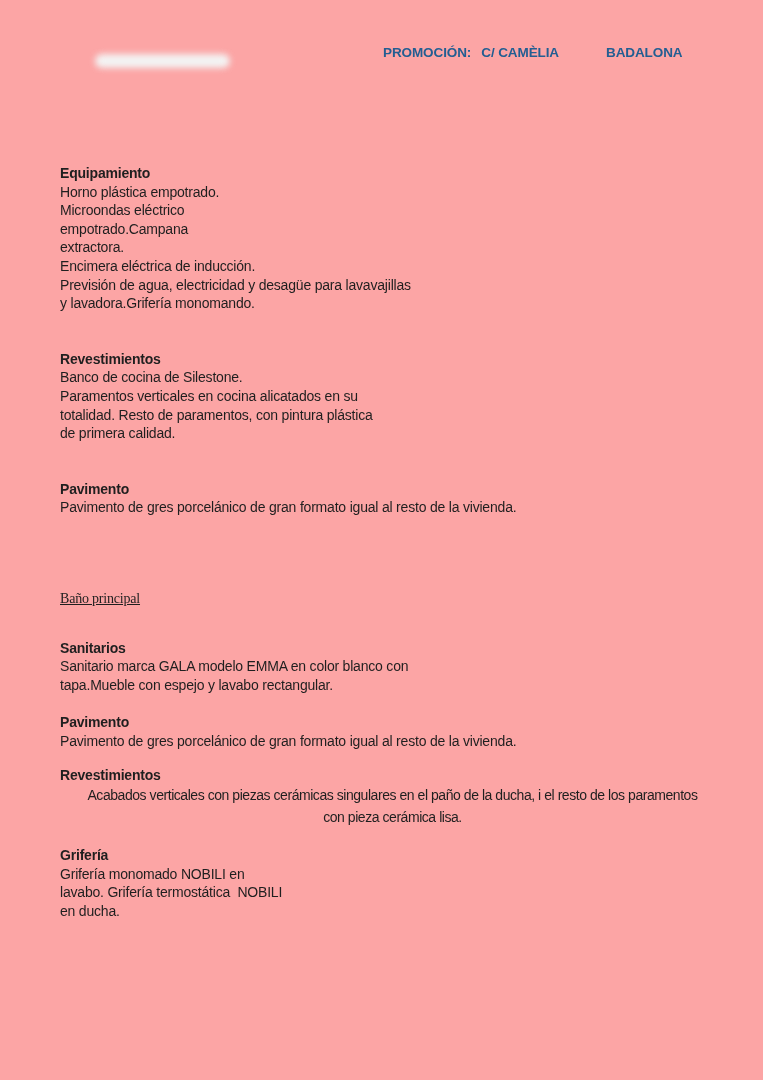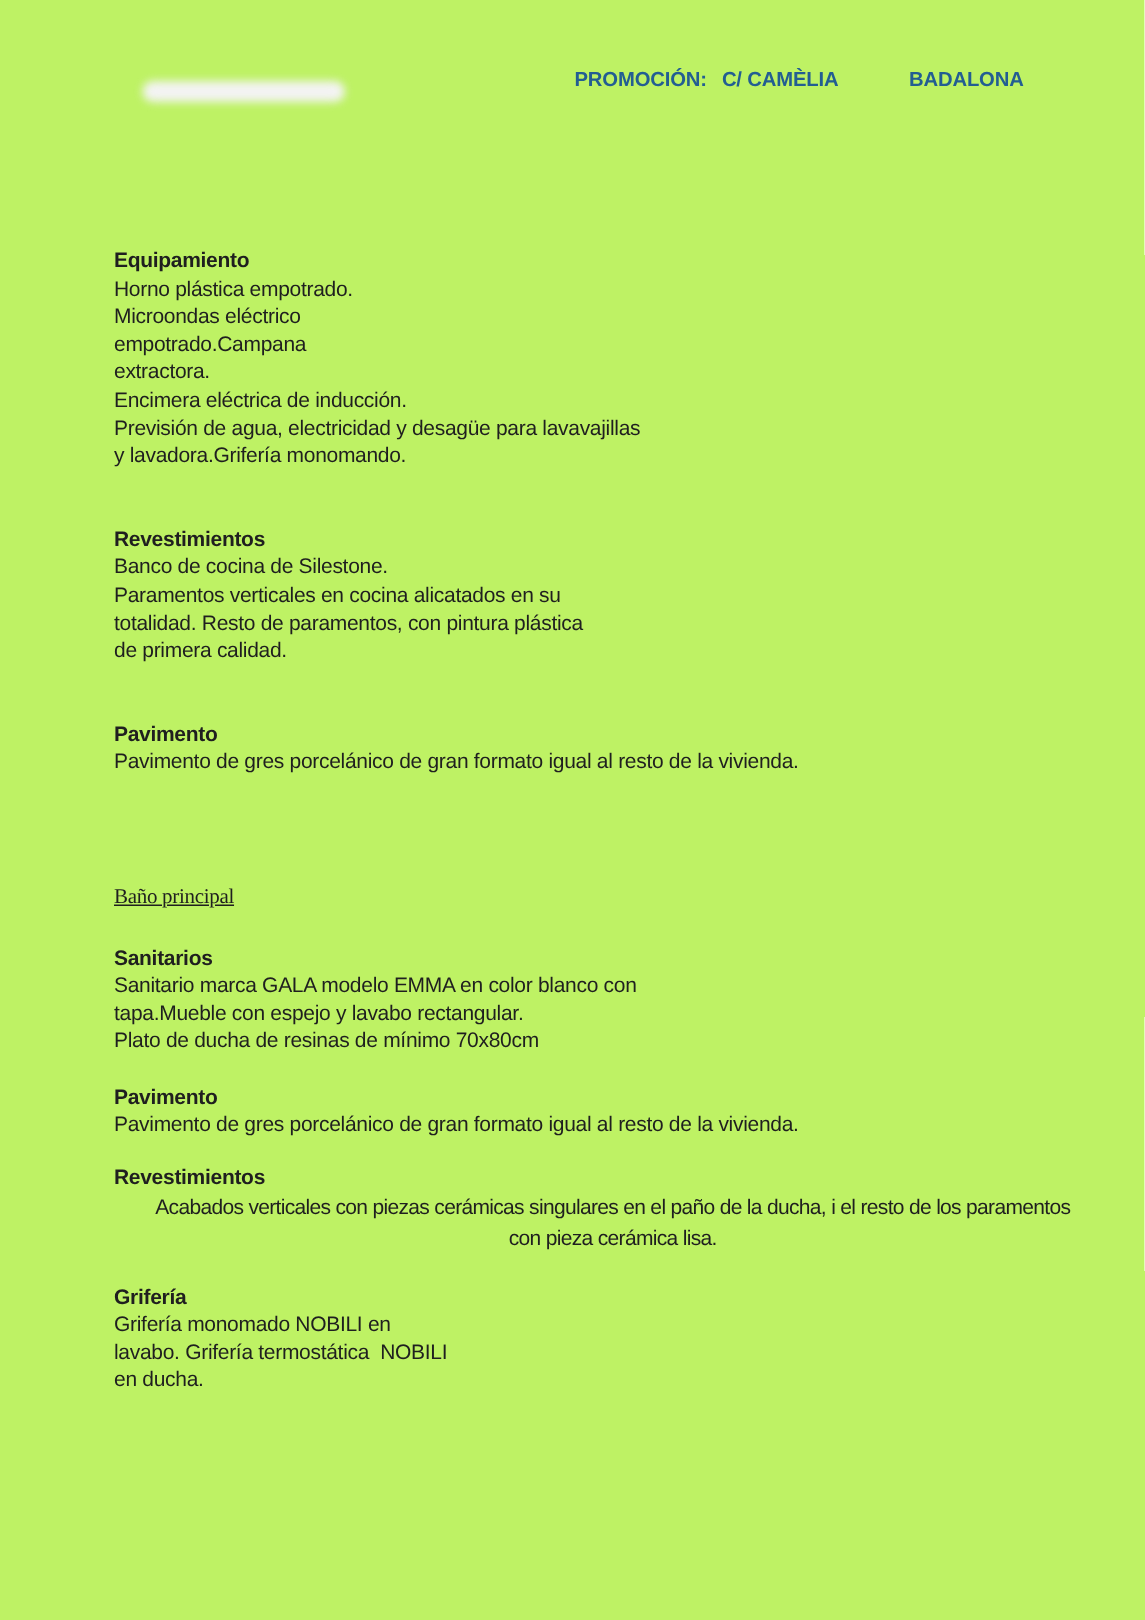--- a/index.html
+++ b/index.html
@@ -11,21 +11,21 @@
     width: 763px;
     height: 1080px;
     position: relative;
     font-family: "Liberation Sans", sans-serif;
     color: #1f1f1f;
     overflow: hidden;
   }
   .page {
     position: absolute;
     inset: 0;
-    background: #bef264;
+    background: #fca5a5;
   }
   
   .smudge {
     position: absolute;
     left: 95px;
     top: 54px;
     width: 135px;
     height: 14px;
     background: #f3f3f3;
     border-radius: 7px;
@@ -41,35 +41,35 @@
     font-size: 13.5px;
     letter-spacing: -0.1px;
     color: #235e92;
     white-space: pre;
   }
   .doc-header .promo-value { margin-left: 10px; }
   .doc-header .city       { margin-left: 47px; }
 
   .content {
     position: absolute;
-    left: 76px;
+    left: 60px;
     top: 164px;
     width: 665px;
     font-size: 14px;
     line-height: 18.6px;
     letter-spacing: -0.2px;
   }
   .heading { font-weight: bold; }
   .heading.underlined { font-weight: normal; text-decoration: underline; }
   .line { white-space: pre-wrap; }
 
   .s1 { margin-top: 37px; }
   .s2 { margin-top: 37px; }
   .s3 { margin-top: 73px; font-family: Liberation Serif, serif; }
-  .s4 { margin-top: 20px; }
+  .s4 { margin-top: 30px; }
   .s5 { margin-top: 19px; }
   .s6 { margin-top: 16px; }
   .s7 { margin-top: 18px; }
   .s6 .line { line-height: 21.5px; letter-spacing: -0.45px; text-align: center; }
 </style>
 </head>
 <body>
 
 <div class="page">
 
@@ -108,21 +108,20 @@
     </div>
 
     <div class="section s3">
       <div class="heading underlined">Baño principal</div>
     </div>
 
     <div class="section s4">
       <div class="heading">Sanitarios</div>
       <div class="line">Sanitario marca GALA modelo EMMA en color blanco con</div>
       <div class="line">tapa.Mueble con espejo y lavabo rectangular.</div>
-      <div class="line">Plato de ducha de resinas de mínimo 70x80cm</div>
     </div>
 
     <div class="section s5">
       <div class="heading">Pavimento</div>
       <div class="line">Pavimento de gres porcelánico de gran formato igual al resto de la vivienda.</div>
     </div>
 
     <div class="section s6">
       <div class="heading">Revestimientos</div>
       <div class="line">Acabados verticales con piezas cerámicas singulares en el paño de la ducha, i el resto de los paramentos</div>

